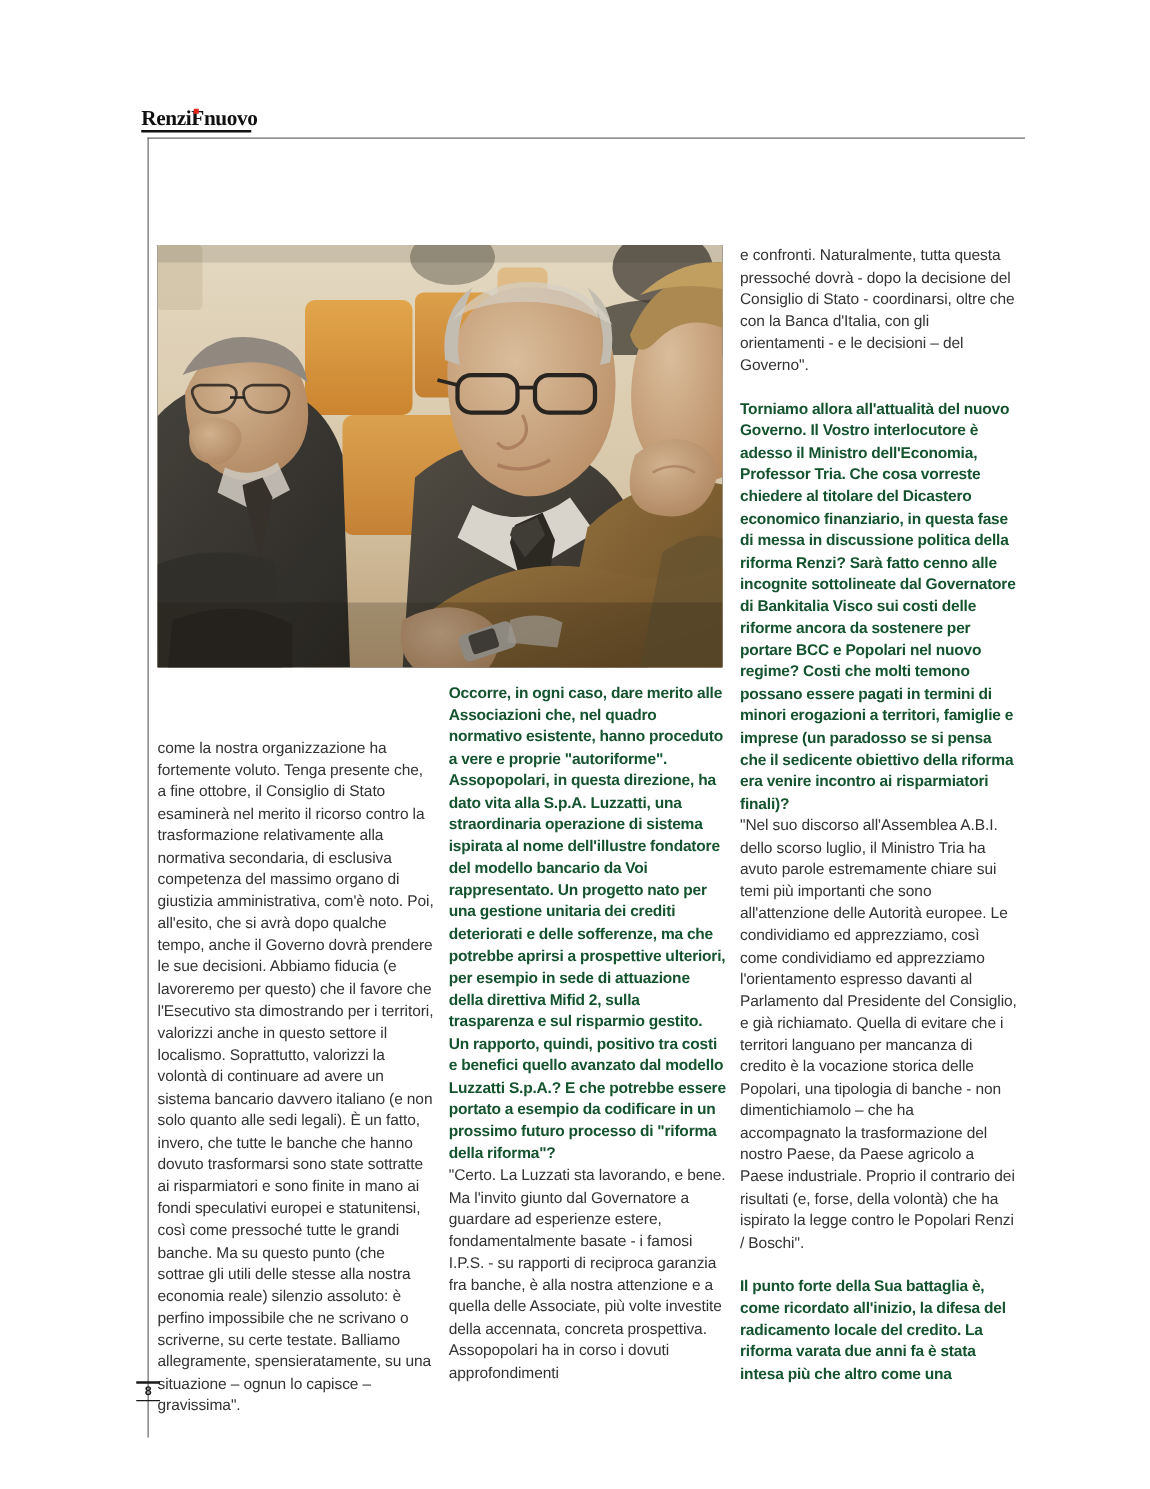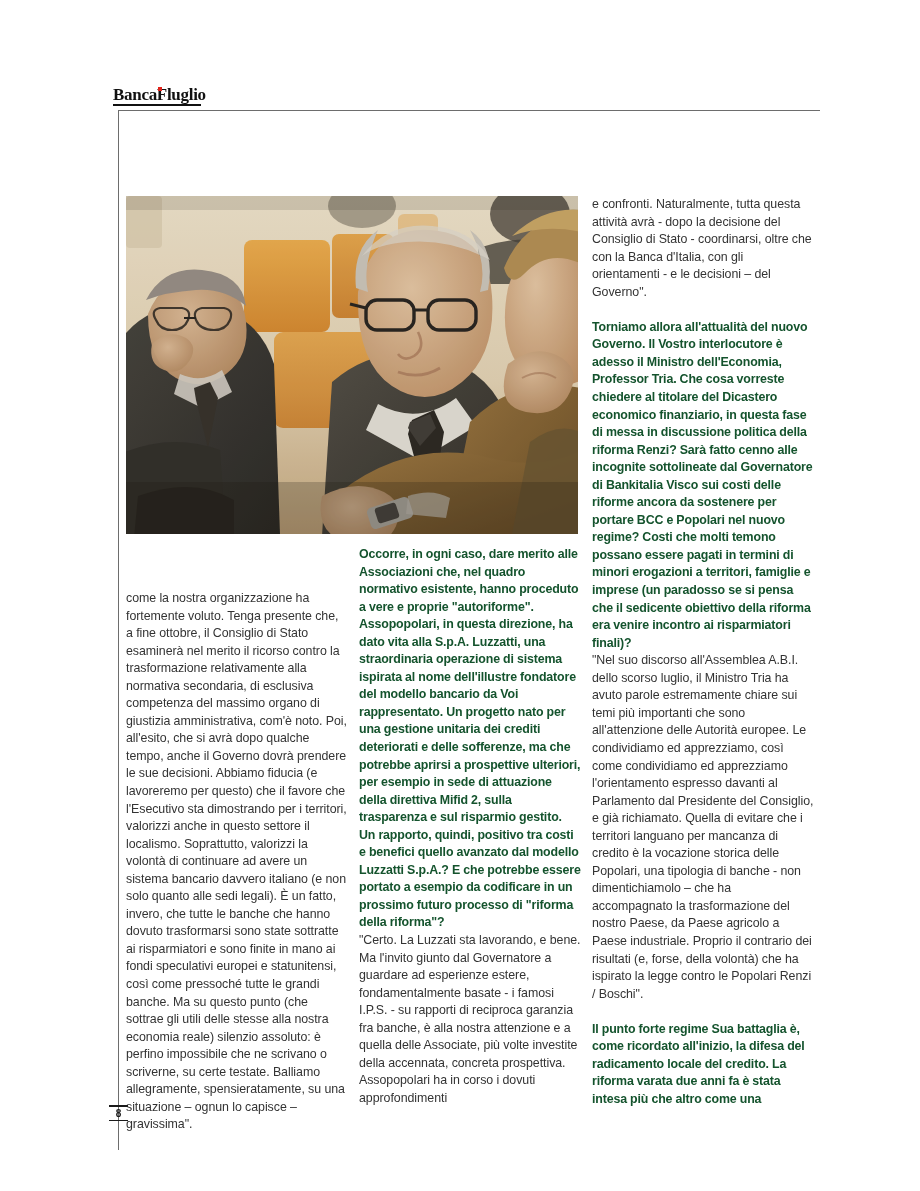--- a/index.html
+++ b/index.html
@@ -146,21 +146,21 @@
   }
   .col p.spaced {
     margin-top: 17.55px;
   }
 </style>
 </head>
 <body>
 
 <div class="page">
 
-  <div class="masthead"><span class="mh-part">Banca</span><span class="mh-dot-wrap"><span class="mh-part">F</span><span class="mh-dot"></span></span><span class="mh-part">luglio</span></div>
+  <div class="masthead"><span class="mh-part">Renzi</span><span class="mh-dot-wrap"><span class="mh-part">F</span><span class="mh-dot"></span></span><span class="mh-part">nuovo</span></div>
   <div class="masthead-underline"></div>
 
   <div class="top-rule"></div>
   <div class="left-rule"></div>
 
   <div class="photo">
     <svg viewBox="0 0 452 338" preserveAspectRatio="none">
       <defs>
         <linearGradient id="bgGrad" x1="0" y1="0" x2="0" y2="1">
           <stop offset="0%" stop-color="#f2e6cd"></stop>
@@ -272,24 +272,24 @@
   <div class="col col-1">
     <p class="regular">come la nostra organizzazione ha fortemente voluto. Tenga presente che, a fine ottobre, il Consiglio di Stato esaminerà nel merito il ricorso contro la trasformazione relativamente alla normativa secondaria, di esclusiva competenza del massimo organo di giustizia amministrativa, com'è noto. Poi, all'esito, che si avrà dopo qualche tempo, anche il Governo dovrà prendere le sue decisioni. Abbiamo fiducia (e lavoreremo per questo) che il favore che l'Esecutivo sta dimostrando per i territori, valorizzi anche in questo settore il localismo. Soprattutto, valorizzi la volontà di continuare ad avere un sistema bancario davvero italiano (e non solo quanto alle sedi legali). È un fatto, invero, che tutte le banche che hanno dovuto trasformarsi sono state sottratte ai risparmiatori e sono finite in mano ai fondi speculativi europei e statunitensi, così come pressoché tutte le grandi banche. Ma su questo punto (che sottrae gli utili delle stesse alla nostra economia reale) silenzio assoluto: è perfino impossibile che ne scrivano o scriverne, su certe testate. Balliamo allegramente, spensieratamente, su una situazione – ognun lo capisce – gravissima".</p>
   </div>
 
   <div class="col col-2">
     <p class="bold">Occorre, in ogni caso, dare merito alle Associazioni che, nel quadro normativo esistente, hanno proceduto a vere e proprie "autoriforme". Assopopolari, in questa direzione, ha dato vita alla S.p.A. Luzzatti, una straordinaria operazione di sistema ispirata al nome dell'illustre fondatore del modello bancario da Voi rappresentato. Un progetto nato per una gestione unitaria dei crediti deteriorati e delle sofferenze, ma che potrebbe aprirsi a prospettive ulteriori, per esempio in sede di attuazione della direttiva Mifid 2, sulla trasparenza e sul risparmio gestito. Un rapporto, quindi, positivo tra costi e benefici quello avanzato dal modello Luzzatti S.p.A.? E che potrebbe essere portato a esempio da codificare in un prossimo futuro processo di "riforma della riforma"?</p>
     <p class="regular">"Certo. La Luzzati sta lavorando, e bene. Ma l'invito giunto dal Governatore a guardare ad esperienze estere, fondamentalmente basate - i famosi I.P.S. - su rapporti di reciproca garanzia fra banche, è alla nostra attenzione e a quella delle Associate, più volte investite della accennata, concreta prospettiva. Assopopolari ha in corso i dovuti approfondimenti</p>
   </div>
 
   <div class="col col-3">
-    <p class="regular">e confronti. Naturalmente, tutta questa attività avrà - dopo la decisione del Consiglio di Stato - coordinarsi, oltre che con la Banca d'Italia, con gli orientamenti - e le decisioni – del Governo".</p>
+    <p class="regular">e confronti. Naturalmente, tutta questa pressoché dovrà - dopo la decisione del Consiglio di Stato - coordinarsi, oltre che con la Banca d'Italia, con gli orientamenti - e le decisioni – del Governo".</p>
     <p class="bold spaced">Torniamo allora all'attualità del nuovo Governo. Il Vostro interlocutore è adesso il Ministro dell'Economia, Professor Tria. Che cosa vorreste chiedere al titolare del Dicastero economico finanziario, in questa fase di messa in discussione politica della riforma Renzi? Sarà fatto cenno alle incognite sottolineate dal Governatore di Bankitalia Visco sui costi delle riforme ancora da sostenere per portare BCC e Popolari nel nuovo regime? Costi che molti temono possano essere pagati in termini di minori erogazioni a territori, famiglie e imprese (un paradosso se si pensa che il sedicente obiettivo della riforma era venire incontro ai risparmiatori finali)?</p>
     <p class="regular">"Nel suo discorso all'Assemblea A.B.I. dello scorso luglio, il Ministro Tria ha avuto parole estremamente chiare sui temi più importanti che sono all'attenzione delle Autorità europee. Le condividiamo ed apprezziamo, così come condividiamo ed apprezziamo l'orientamento espresso davanti al Parlamento dal Presidente del Consiglio, e già richiamato. Quella di evitare che i territori languano per mancanza di credito è la vocazione storica delle Popolari, una tipologia di banche - non dimentichiamolo – che ha accompagnato la trasformazione del nostro Paese, da Paese agricolo a Paese industriale. Proprio il contrario dei risultati (e, forse, della volontà) che ha ispirato la legge contro le Popolari Renzi / Boschi".</p>
-    <p class="bold spaced">Il punto forte regime Sua battaglia è, come ricordato all'inizio, la difesa del radicamento locale del credito. La riforma varata due anni fa è stata intesa più che altro come una</p>
+    <p class="bold spaced">Il punto forte della Sua battaglia è, come ricordato all'inizio, la difesa del radicamento locale del credito. La riforma varata due anni fa è stata intesa più che altro come una</p>
   </div>
 
   <div class="folio">
     <div class="tick"></div>
     <div class="num">8</div>
     <div class="tick"></div>
   </div>
 
 </div>
 

